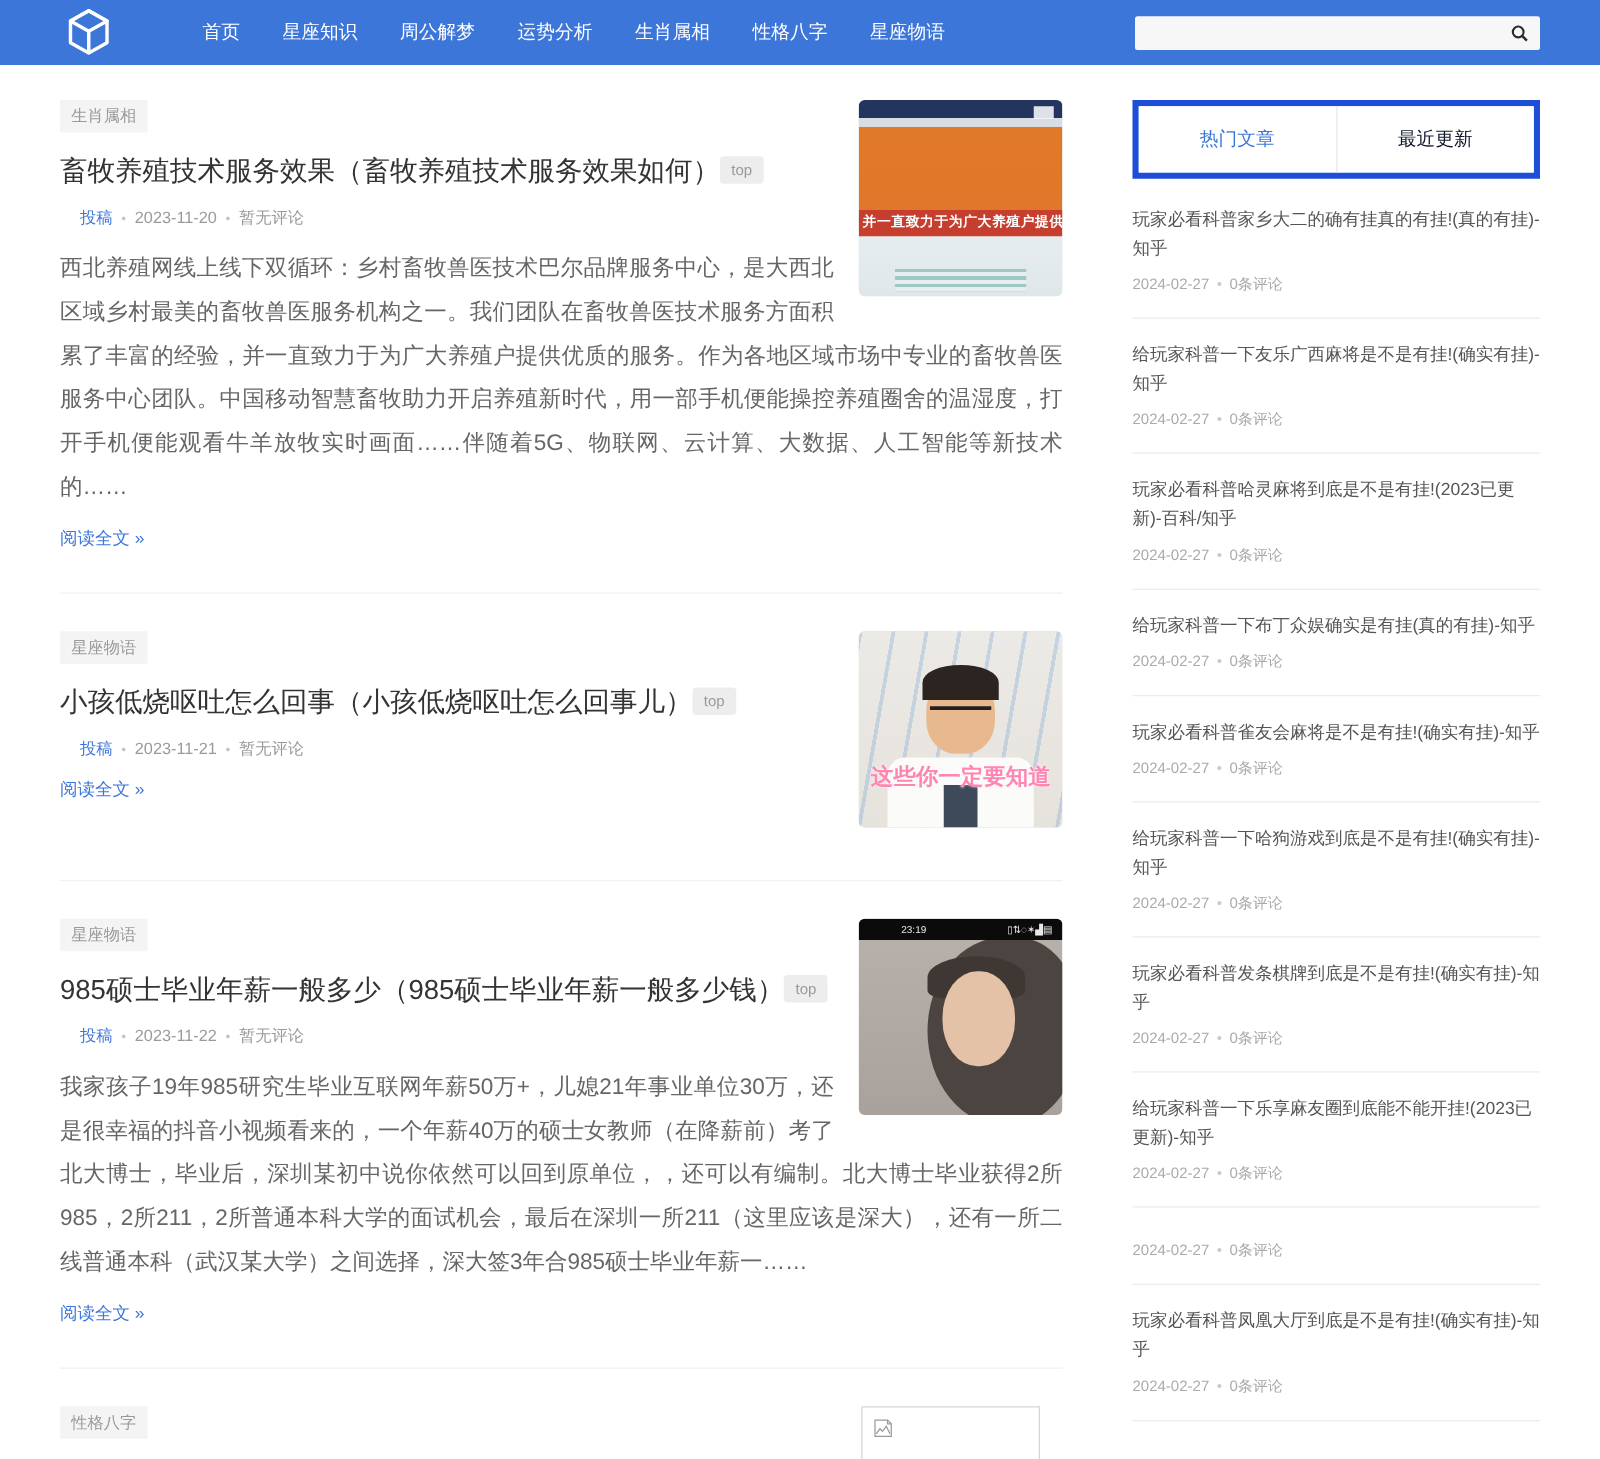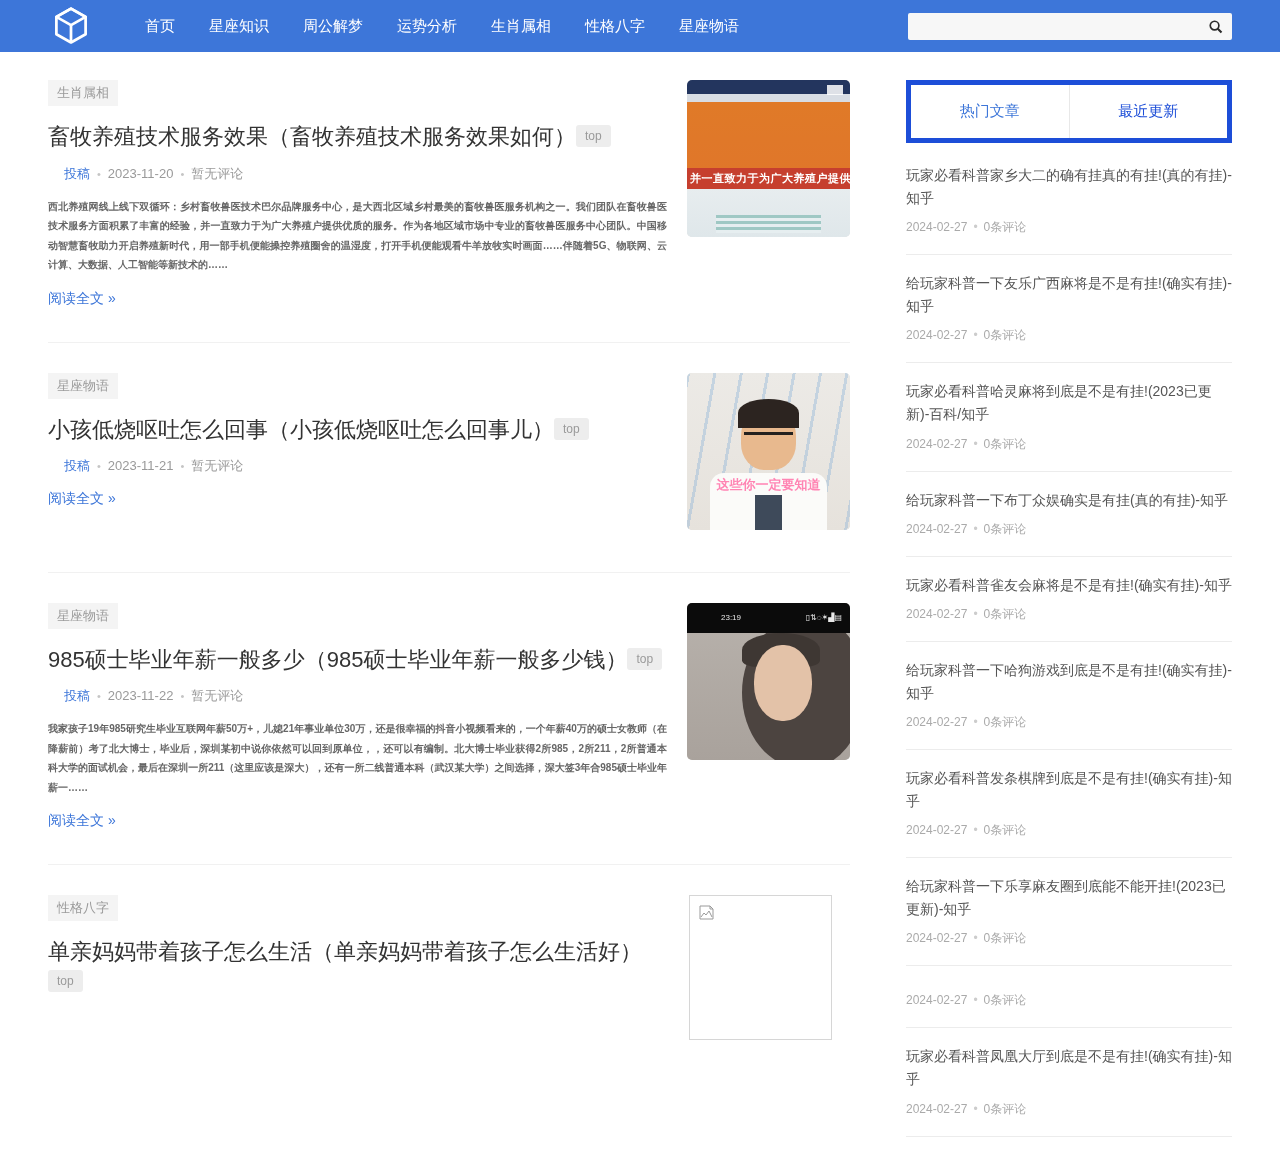--- a/index.html
+++ b/index.html
@@ -1,21 +1,21 @@
 <!DOCTYPE html>
 <html><head>
 <meta charset="utf-8">
 <style>
   * { box-sizing: border-box; margin: 0; padding: 0; }
   html,body { background:#fff; font-family:"Liberation Sans","DejaVu Sans",sans-serif; }
   body { width:1280px; }
   a { text-decoration:none; }
 
   
-  .navbar { height:52px; background:#3d76d9; display:flex; align-items:center; padding:0 48px; }
+  .navbar { height:52px; background:#3d76d9; display:flex; align-items:center; padding:0 48px;gap:17px; }
   .logo { width:46px; height:46px; display:flex; align-items:center; justify-content:center; margin-right:34px; cursor:pointer; }
   .nav-menu { display:flex; align-items:center; }
   .nav-item { color:#fff; font-size:15px; padding:0 17px; height:52px; line-height:52px; cursor:pointer; white-space:nowrap; }
   .nav-search { margin-left:auto; display:flex; align-items:center; background:#f7f7f7; border-radius:2px; width:324px; height:27px; overflow:hidden; }
   .nav-search input { flex:1; border:none; outline:none; background:transparent; height:100%; padding:0 10px; font-size:13px; color:#333; }
   .search-btn { width:34px; height:100%; border:none; background:transparent; cursor:pointer; display:flex; align-items:center; justify-content:center; }
 
   
   .page { display:flex; padding:28px 48px 20px 48px; align-items:flex-start; }
   .main-col { width:802px; margin-right:56px; }
@@ -27,48 +27,48 @@
   .card:last-child { border-bottom:none; }
   .thumb { float:right; width:163px; height:157px; margin-left:20px; margin-bottom:8px; border-radius:5px; overflow:hidden; position:relative; cursor:pointer; background:#ddd; }
   .thumb.broken { width:143px; height:145px; border:1px solid #d6d6d6; border-radius:0; background:#fff; margin-right:18px; }
   .cat-tag { display:inline-block; background:#f4f4f4; color:#9a9a9a; font-size:13px; padding:4px 9px; cursor:pointer; }
   .card h2 { margin:16px 0 0 0; font-size:22px; line-height:1.35; color:#333; font-weight:500; }
   .card h2 .title-link { color:#333; cursor:pointer; }
   .top-badge { display:inline-block; background:#ededed; color:#9a9a9a; font-size:12px; font-weight:400; padding:3px 9px; border-radius:3px; position:relative; top:-4px; }
   .meta { margin-top:13px; font-size:13px; color:#9a9a9a;margin-left:16px; }
   .meta .author { color:#3d76d9; cursor:pointer; }
   .meta .dot { margin:0 7px; color:#c5c5c5; font-size:11px; }
-  .excerpt { margin-top:14px; font-size:10px; color:#666; line-height:1.95; text-align:justify;font-weight:bold; }
+  .excerpt { margin-top:14px; font-size:18px; color:#666; line-height:1.95; text-align:justify; }
   .read-more { display:inline-block; margin-top:15px; color:#3d76d9; font-size:14px; cursor:pointer; }
 
   
   .ph-group { width:100%; height:100%; position:relative; background:linear-gradient(180deg,#23355e 0%,#23355e 9%,#d8dde4 9%,#d8dde4 14%,#e07a28 14%,#e0762a 62%,#e9eef0 62%,#dfe7ea 100%); }
   .ph-group .banner { position:absolute; left:0; right:0; top:56%; background:#c63f2e; color:#fff; font-size:11px; font-weight:700; line-height:1; padding:5px 3px; white-space:nowrap; letter-spacing:.5px; }
   .ph-group .minilogo { position:absolute; right:7px; top:5px; width:16px; height:10px; background:#fff; opacity:.85; }
   .ph-group .stairs { position:absolute; left:18%; right:18%; bottom:4px; height:18px; background:repeating-linear-gradient(180deg,#9fc8c4 0 3px,#e6eef0 3px 6px); }
   .ph-doctor { width:100%; height:100%; position:relative;
     background:
       repeating-linear-gradient(100deg, rgba(124,170,214,.35) 0 3px, transparent 3px 26px),
       linear-gradient(180deg,#eceae6 0%,#e6e2dc 100%); }
   .ph-doctor .coat { position:absolute; bottom:0; left:14%; width:72%; height:36%; background:#fbfbf9; border-radius:14px 14px 0 0; }
   .ph-doctor .shirt { position:absolute; bottom:0; left:42%; width:16%; height:22%; background:#3e4a5a; }
   .ph-doctor .head { position:absolute; top:22%; left:33%; width:34%; height:40%; background:#e8b98e; border-radius:46% 46% 42% 42%; }
   .ph-doctor .hair { position:absolute; top:17%; left:31%; width:38%; height:18%; background:#2c2420; border-radius:50% 50% 0 0; }
   .ph-doctor .glasses { position:absolute; top:38%; left:35%; width:30%; height:8%; border-top:3px solid #23211f; }
-  .ph-doctor .overlay-text { position:absolute; left:0; right:0; top:66%; text-align:center; color:#ff85b3; font-size:13px; font-weight:700; text-shadow:0 0 2px #fff; white-space:nowrap; }
+  .ph-doctor .overlay-text { position:absolute; left:0; right:0; top:66%; text-align:center; color:#ff85b3; font-size:18px; font-weight:700; text-shadow:0 0 2px #fff; white-space:nowrap; }
   .ph-phone { width:100%; height:100%; position:relative; background:linear-gradient(180deg,#b8b2ac 0%,#a9a29c 100%); }
-  .ph-phone .statusbar { position:absolute; top:0; left:0; right:0; height:30px; background:#0b0b0b; color:#e8e8e8; font-size:8px; display:flex; align-items:center; justify-content:space-between; padding:0 8px 0 34px; }
+  .ph-phone .statusbar { position:absolute; top:0; left:0; right:0; height:17px; background:#0b0b0b; color:#e8e8e8; font-size:8px; display:flex; align-items:center; justify-content:space-between; padding:0 8px 0 34px; }
   .ph-phone .hair2 { position:absolute; top:15px; right:-12px; width:120px; height:150px; background:#4c4440; border-radius:50% 40% 45% 50%; }
   .ph-phone .face { position:absolute; top:42px; right:38px; width:58px; height:76px; background:#e3c2a8; border-radius:48%; }
   .ph-phone .fringe { position:absolute; top:30px; right:30px; width:78px; height:34px; background:#3e3733; border-radius:50% 50% 20% 20%; }
   .broken-glyph { position:absolute; top:8px; left:8px; }
 
   
   .side-tabs { display:flex; border:5px solid #1d4ed8; }
-  .side-tab { flex:1; text-align:center; padding:17px 0; font-size:15px; color:#1d4ed8; cursor:pointer; background:#fff; }
+  .side-tab { flex:1; text-align:center; padding:17px 0; font-size:15px; color:#0f172a; cursor:pointer; background:#fff; }
   .side-tab.active { color:#3d76d9; }
   .side-tab + .side-tab { border-left:1px solid #e8e8e8; }
   .side-posts { margin-top:4px; }
   .side-post { padding:17px 0 18px 0; border-bottom:1px solid #ececec; }
   .side-post .sp-title { font-size:14px; color:#555; line-height:1.65; cursor:pointer; display:block; }
   .side-post .sp-meta { margin-top:9px; font-size:12px; color:#aaa; }
   .side-post .sp-meta .dot { margin:0 6px; color:#ccc; }
 </style>
 </head>
 <body>

